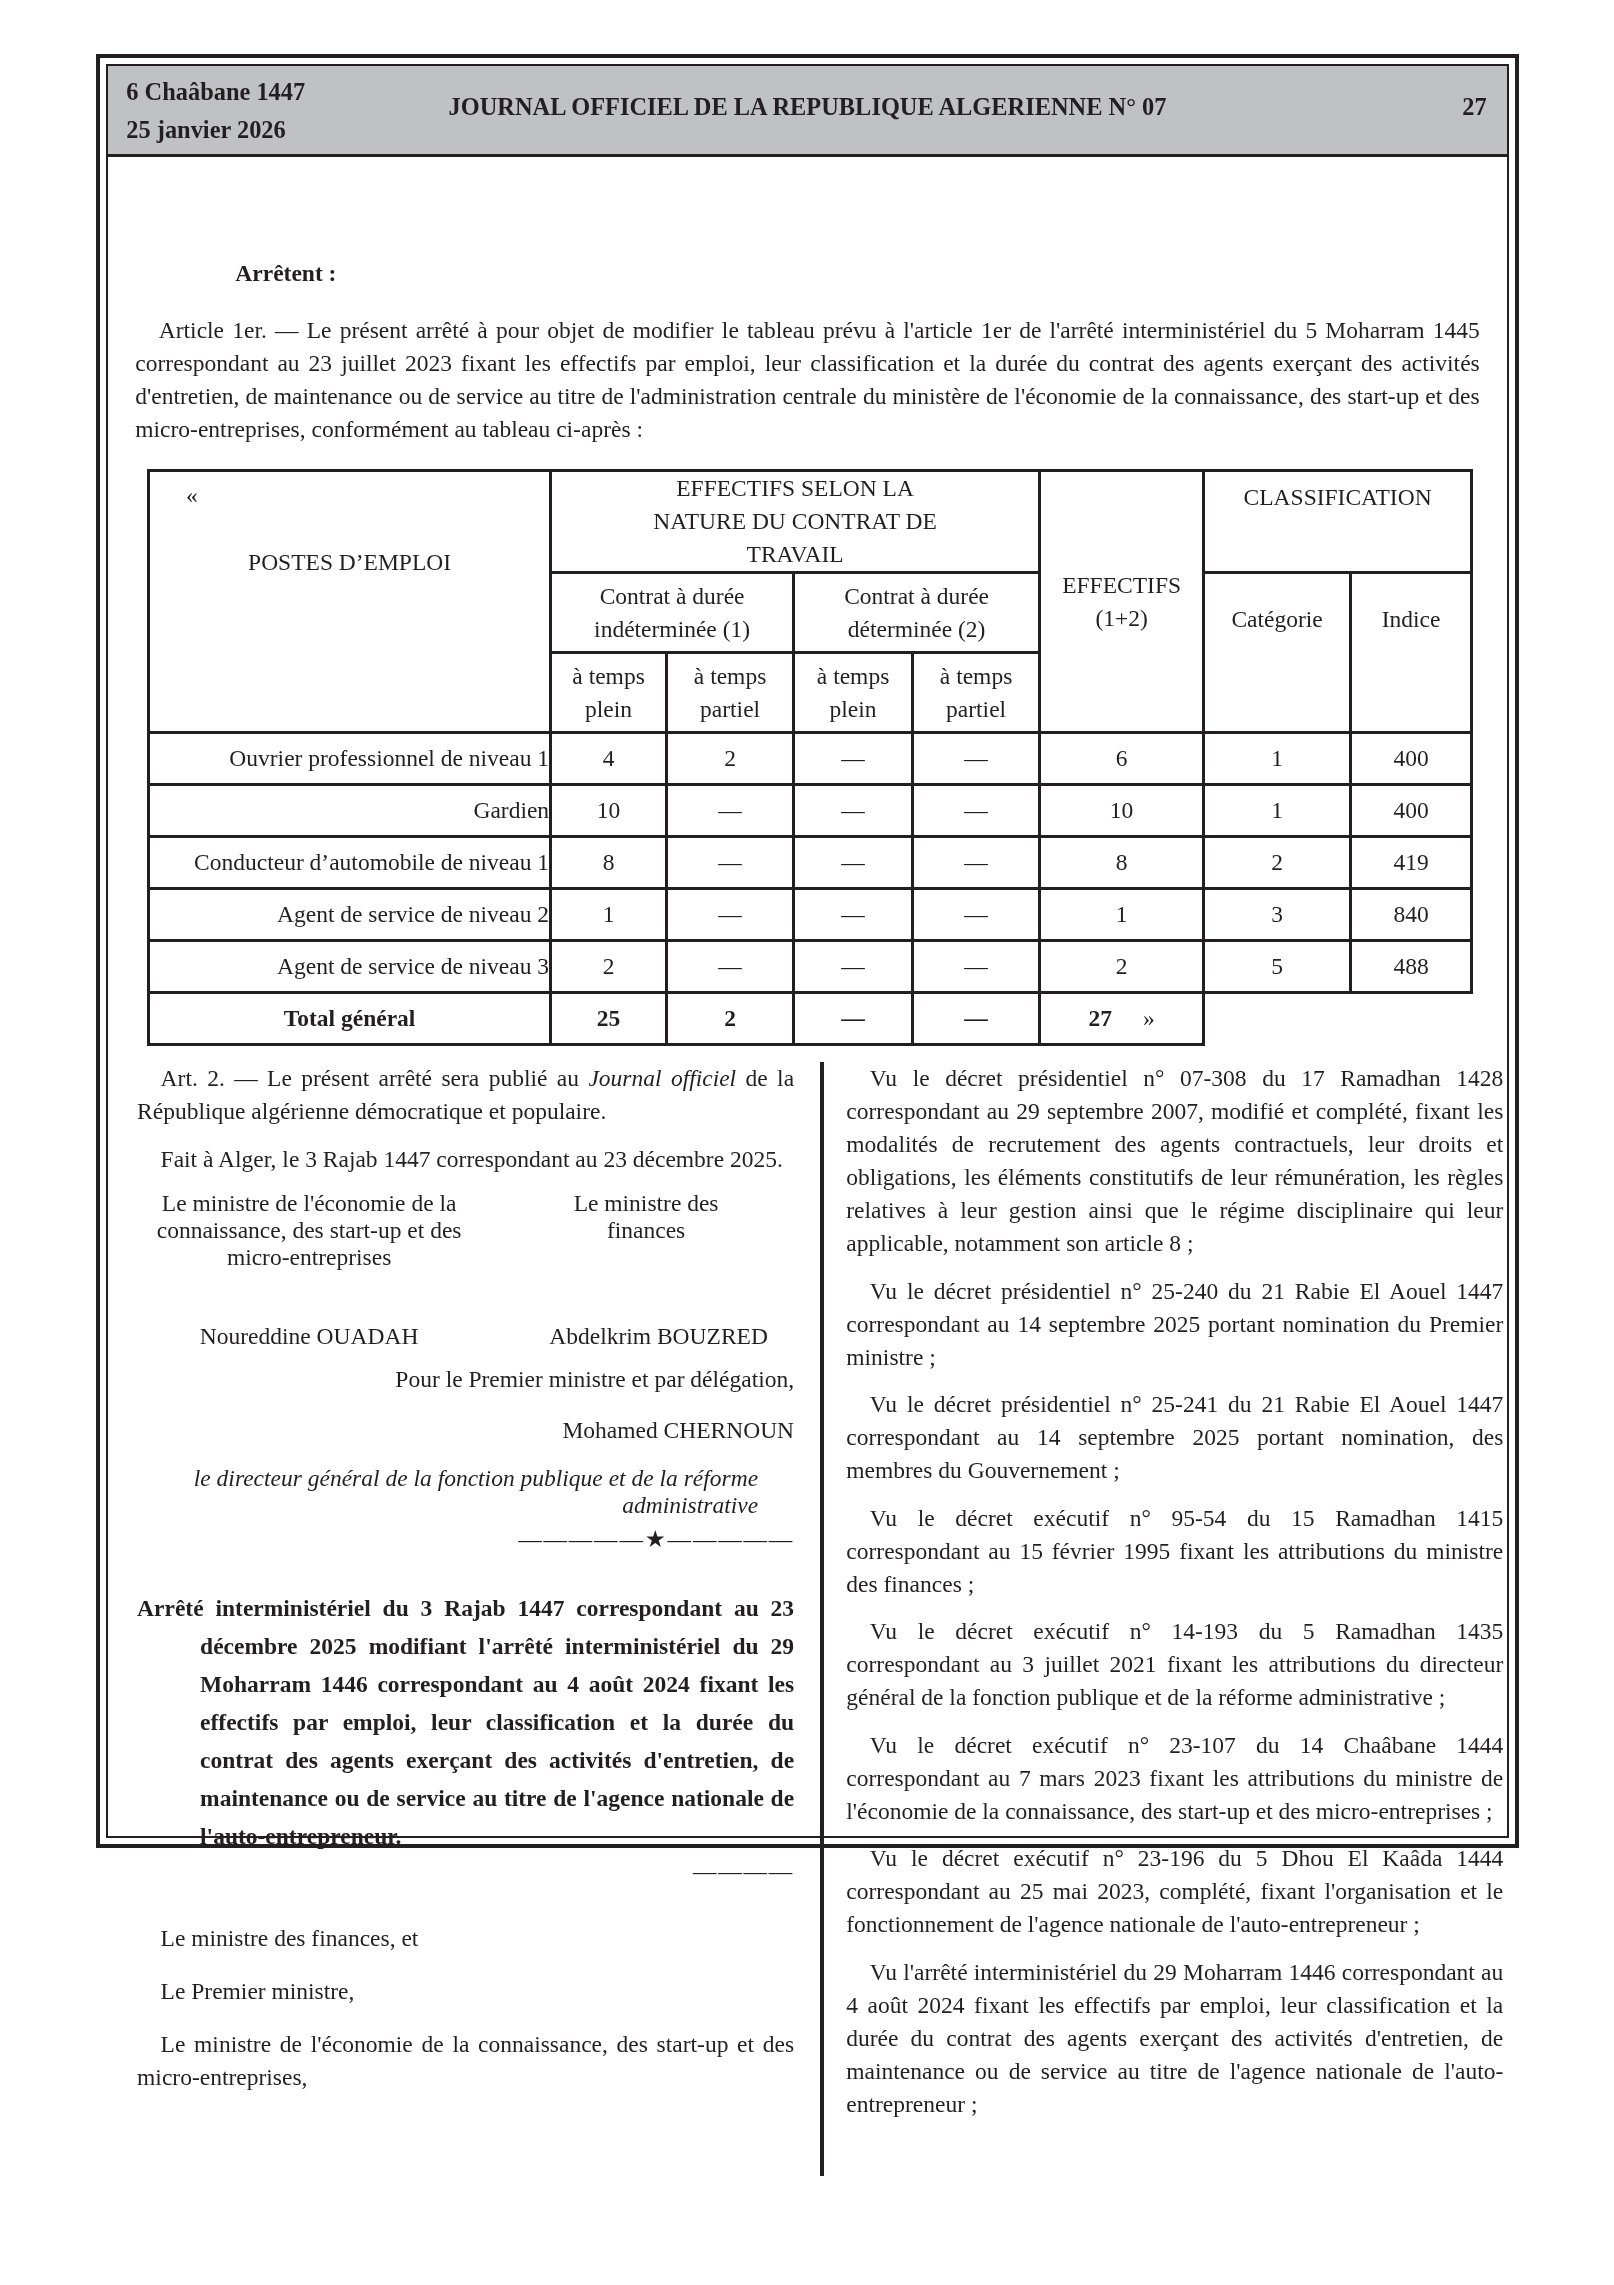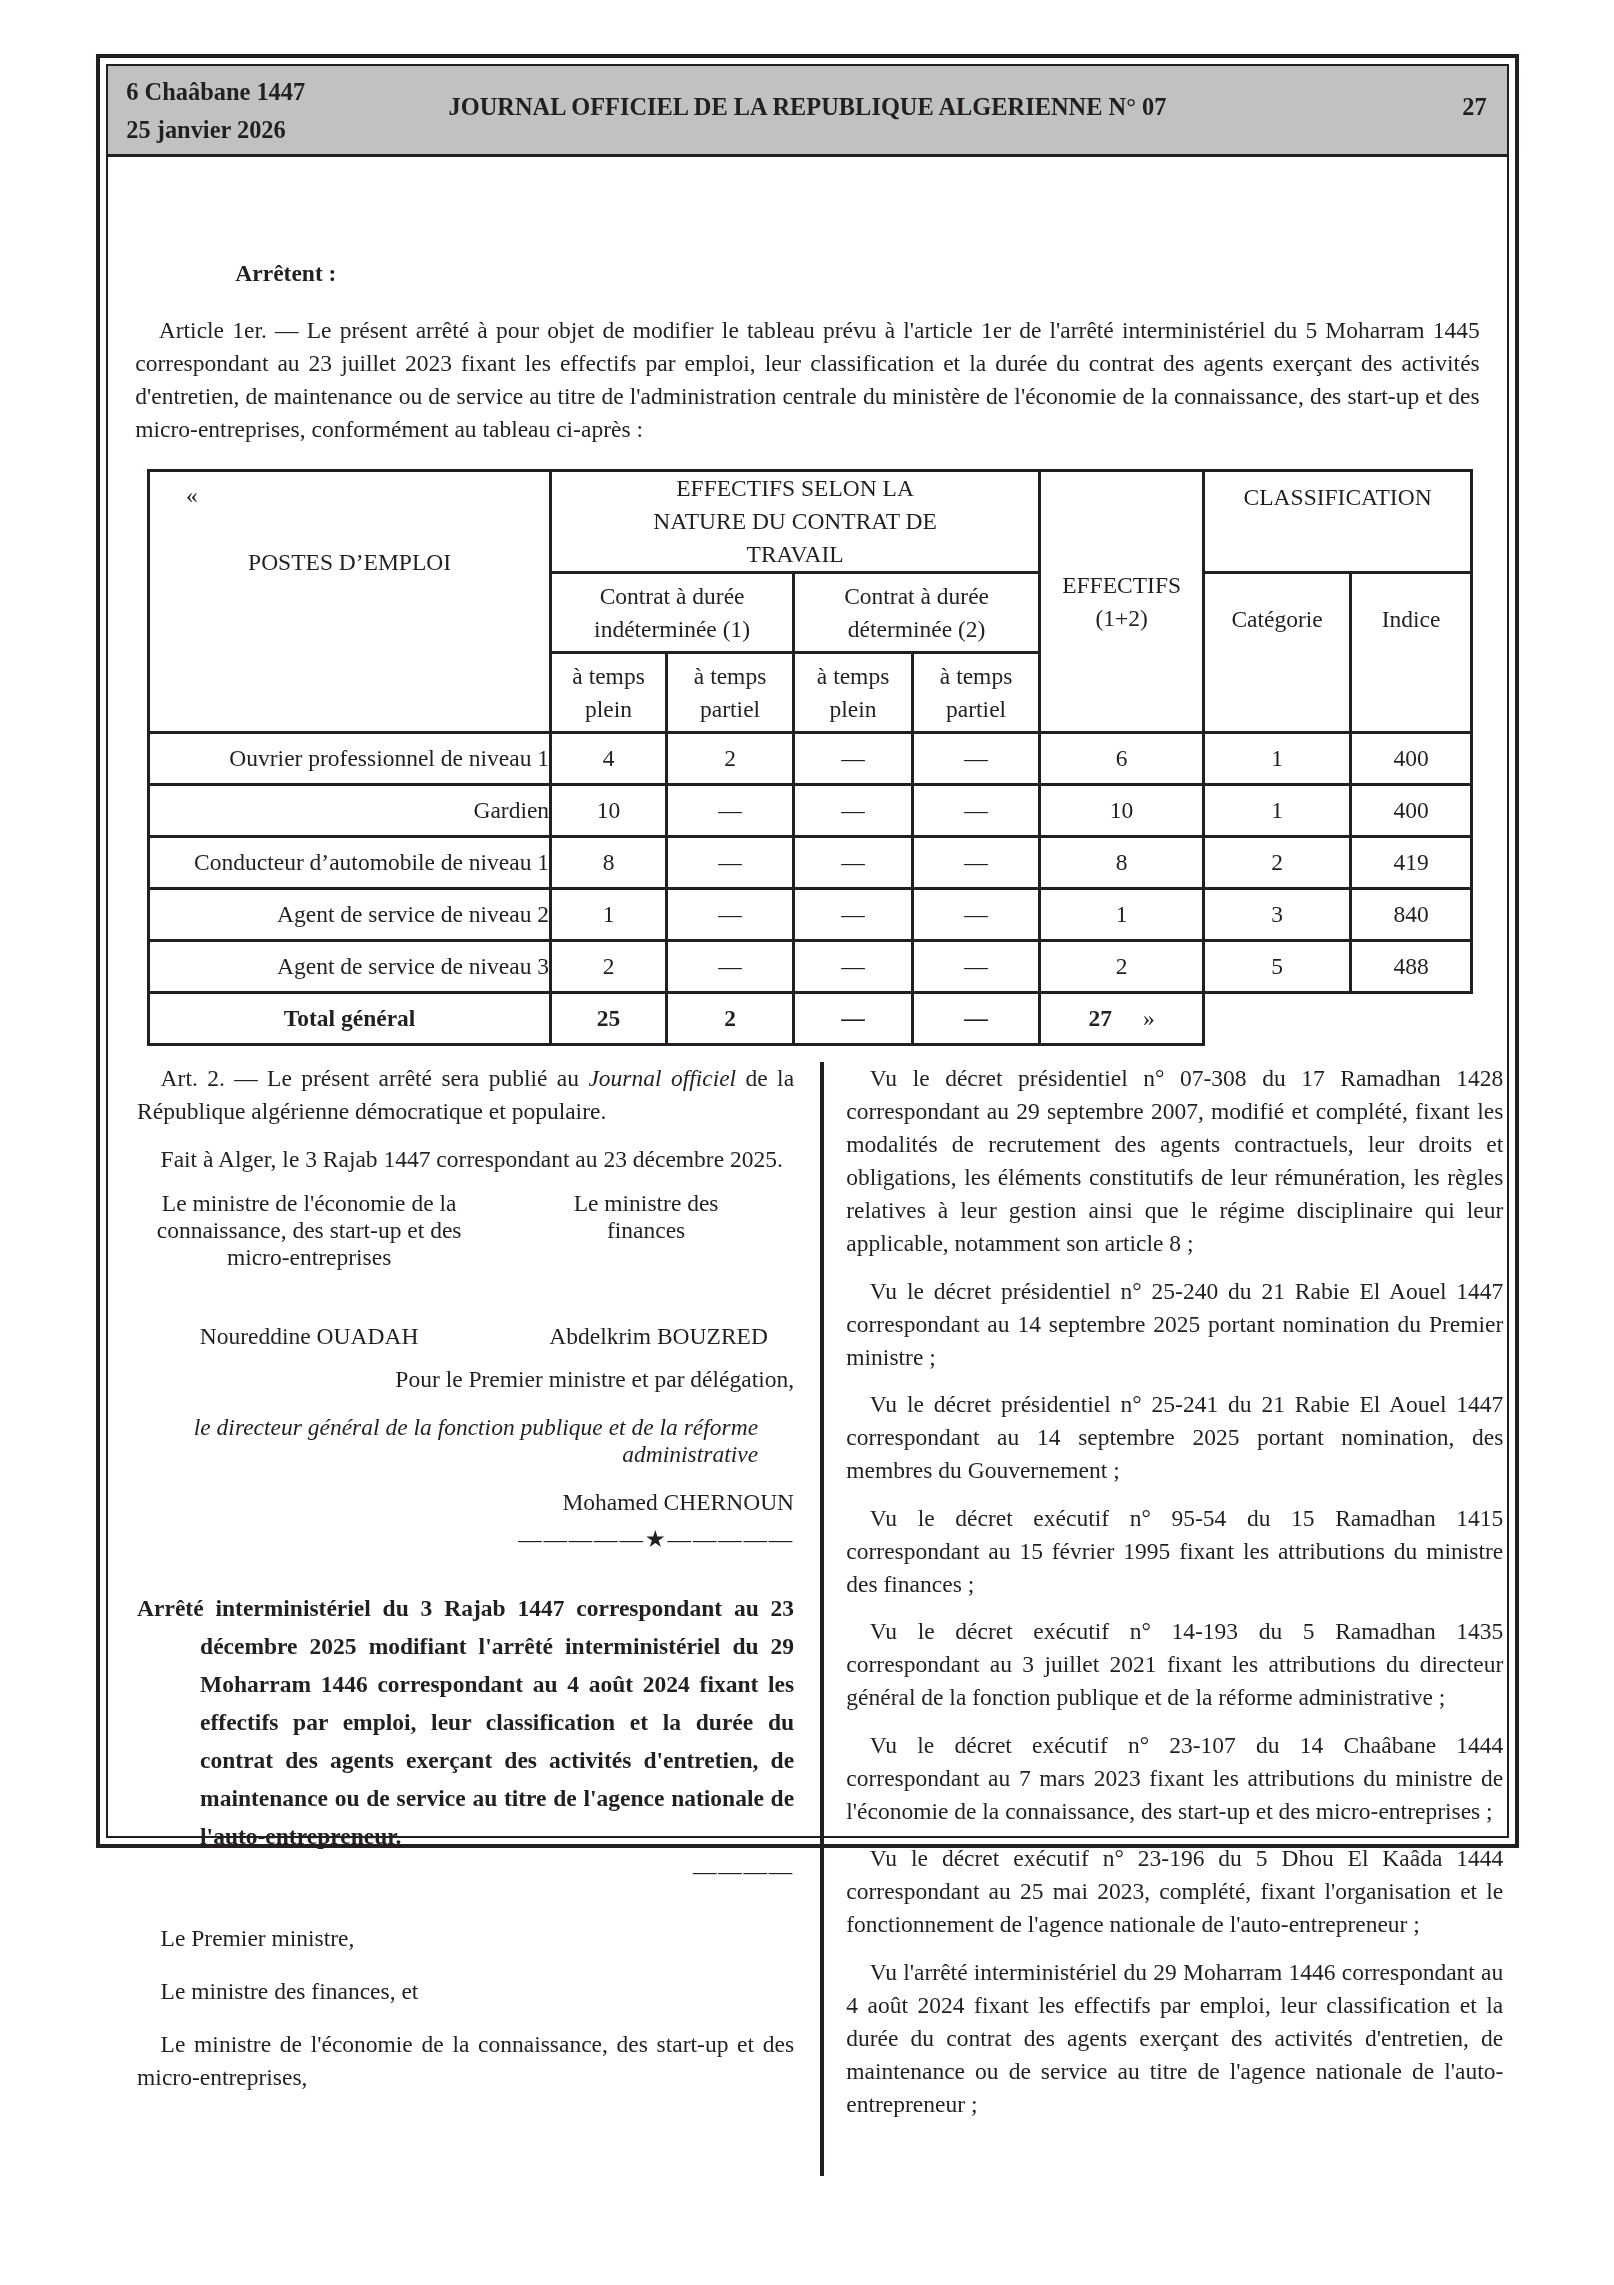--- a/index.html
+++ b/index.html
@@ -159,28 +159,28 @@
         <p class="para">Fait à Alger, le 3 Rajab 1447 correspondant au 23 décembre 2025.</p>
         <div class="sig-row" style="margin-top:3.6px">
           <div style="width:344px">Le ministre de l'économie de la connaissance, des start-up et des micro-entreprises</div>
           <div style="width:154px;margin-right:71px">Le ministre des finances</div>
         </div>
         <div class="sig-row" style="margin-top:52px">
           <div style="width:344px">Noureddine OUADAH</div>
           <div style="width:271px">Abdelkrim BOUZRED</div>
         </div>
         <p class="center" style="margin-top:12.7px">Pour le Premier ministre et par délégation,</p>
+        <p class="center" style="margin-top:18px">Mohamed CHERNOUN</p>
         <p class="center italic" style="margin-top:18px;line-height:27px;padding:0 36px">le directeur général de la fonction publique et de la réforme administrative</p>
-        <p class="center" style="margin-top:18px">Mohamed CHERNOUN</p>
         <p class="center dashes" style="margin-top:3.6px">—————★—————</p>
         <p class="title-block" style="margin-top:33px">Arrêté interministériel du 3 Rajab 1447 correspondant au 23 décembre 2025 modifiant l'arrêté interministériel du 29 Moharram 1446 correspondant au 4 août 2024 fixant les effectifs par emploi, leur classification et la durée du contrat des agents exerçant des activités d'entretien, de maintenance ou de service au titre de l'agence nationale de l'auto-entrepreneur.</p>
         <p class="center dashes" style="margin-top:0">————</p>
         <div style="margin-top:34px">
+          <p class="para" style="margin-bottom:20px">Le ministre des finances, et</p>
           <p class="para" style="margin-bottom:20px">Le Premier ministre,</p>
-          <p class="para" style="margin-bottom:20px">Le ministre des finances, et</p>
           <p class="para">Le ministre de l'économie de la connaissance, des start-up et des micro-entreprises,</p>
         </div>
       </div>
 
       <div class="divider"></div>
 
       <div class="col-right">
         <p class="para">Vu le décret présidentiel n° 07-308 du 17 Ramadhan 1428 correspondant au 29 septembre 2007, modifié et complété, fixant les modalités de recrutement des agents contractuels, leur droits et obligations, les éléments constitutifs de leur rémunération, les règles relatives à leur gestion ainsi que le régime disciplinaire qui leur applicable, notamment son article 8 ;</p>
         <p class="para">Vu le décret présidentiel n° 25-240 du 21 Rabie El Aouel 1447 correspondant au 14 septembre 2025 portant nomination du Premier ministre ;</p>
         <p class="para">Vu le décret présidentiel n° 25-241 du 21 Rabie El Aouel 1447 correspondant au 14 septembre 2025 portant nomination, des membres du Gouvernement ;</p>

